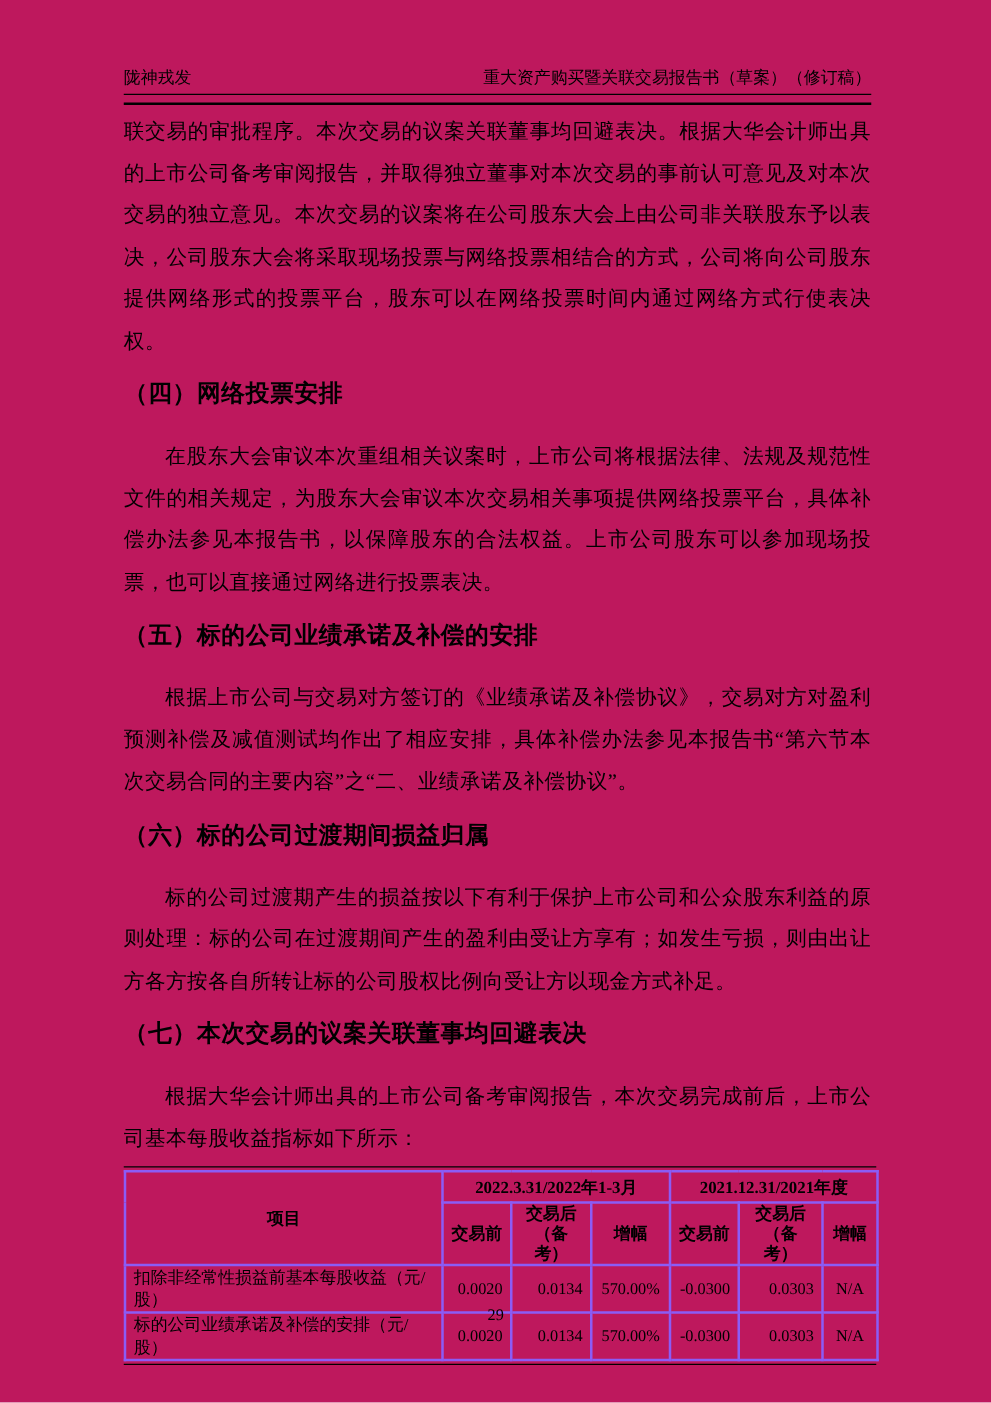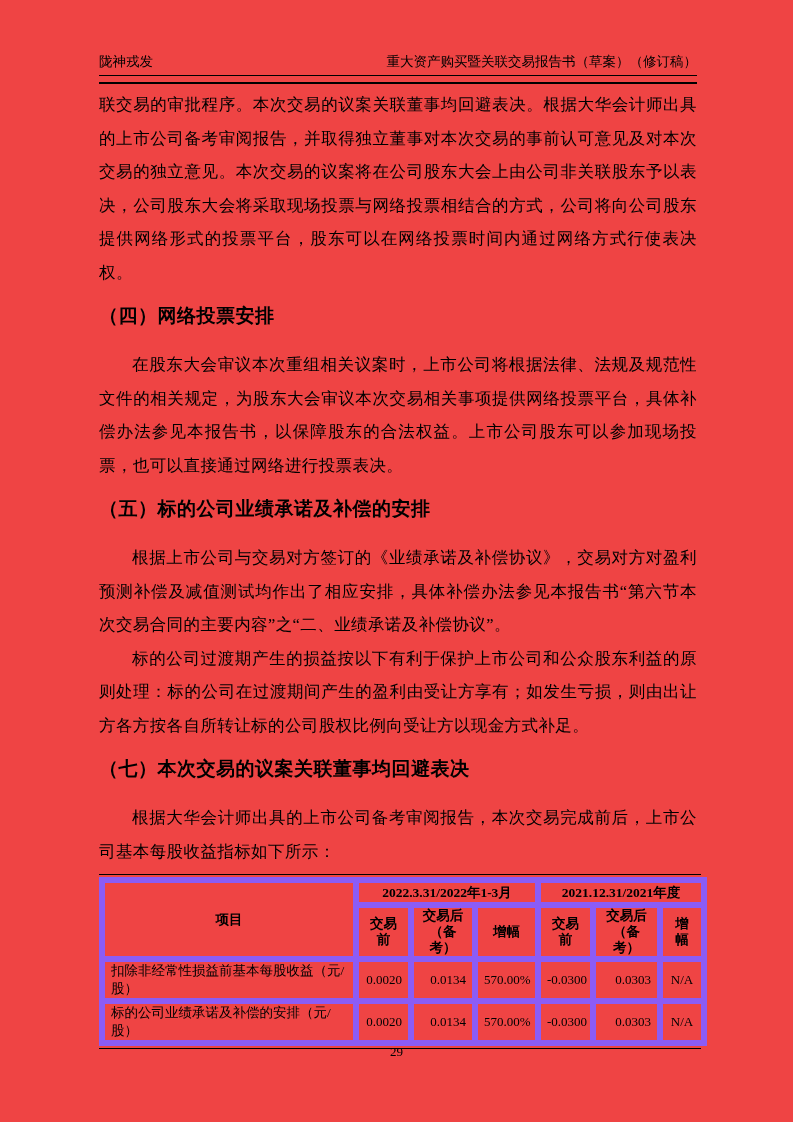--- a/index.html
+++ b/index.html
@@ -2,21 +2,21 @@
 <html><head>
 <meta charset="utf-8">
 <style>
   * { box-sizing: border-box; }
   html, body { margin: 0; padding: 0; background: #ffffff; }
   .page {
     position: relative;
     width: 793px;
     height: 1122px;
     margin: 0 auto;
-    background: #ef4444;
+    background: #be185d;
     color: #000;
     font-family: "Liberation Serif", "DejaVu Serif", serif;
     padding: 53px 96px 0 99px;
     overflow: hidden;
   }
   
   .doc-header {
     display: flex;
     justify-content: space-between;
     align-items: flex-end;
@@ -55,21 +55,21 @@
   .tbl-line-bottom { border-top: 1px solid #000; margin-top: 2px; }
   table.eps {
     width: 602px;
     border-collapse: collapse;
     table-layout: fixed;
     border-top: 2px solid #000;
     border-bottom: 2px solid #000;
     font-size: 13px;
   }
   table.eps th, table.eps td {
-    border: 6px solid #8b5cf6;
+    border: 2px solid #8b5cf6;
     padding: 0 6px;
     vertical-align: middle;
     overflow: hidden;
   }
   table.eps th {
     font-weight: bold;
     text-align: center;
     font-size: 13.5px;
   }
   tr.group-row th { height: 25px; }
@@ -111,20 +111,21 @@
   <main>
 
     <p class="body-par first">联交易的审批程序。本次交易的议案关联董事均回避表决。根据大华会计师出具的上市公司备考审阅报告，并取得独立董事对本次交易的事前认可意见及对本次交易的独立意见。本次交易的议案将在公司股东大会上由公司非关联股东予以表决，公司股东大会将采取现场投票与网络投票相结合的方式，公司将向公司股东提供网络形式的投票平台，股东可以在网络投票时间内通过网络方式行使表决权。</p>
 
     <h2 class="sec-heading">（四）网络投票安排</h2>
     <p class="body-par indent">在股东大会审议本次重组相关议案时，上市公司将根据法律、法规及规范性文件的相关规定，为股东大会审议本次交易相关事项提供网络投票平台，具体补偿办法参见本报告书，以保障股东的合法权益。上市公司股东可以参加现场投票，也可以直接通过网络进行投票表决。</p>
 
     <h2 class="sec-heading">（五）标的公司业绩承诺及补偿的安排</h2>
     <p class="body-par indent">根据上市公司与交易对方签订的《业绩承诺及补偿协议》，交易对方对盈利预测补偿及减值测试均作出了相应安排，具体补偿办法参见本报告书“第六节本次交易合同的主要内容”之“二、业绩承诺及补偿协议”。</p>
 
+    <h2 class="sec-heading">（六）标的公司过渡期间损益归属</h2>
     <p class="body-par indent">标的公司过渡期产生的损益按以下有利于保护上市公司和公众股东利益的原则处理：标的公司在过渡期间产生的盈利由受让方享有；如发生亏损，则由出让方各方按各自所转让标的公司股权比例向受让方以现金方式补足。</p>
 
     <h2 class="sec-heading">（七）本次交易的议案关联董事均回避表决</h2>
     <p class="body-par indent">根据大华会计师出具的上市公司备考审阅报告，本次交易完成前后，上市公司基本每股收益指标如下所示：</p>
 
     <div class="tbl-block">
       <div class="tbl-line-top"></div>
       <table class="eps">
         <colgroup>
           <col class="c-item">

